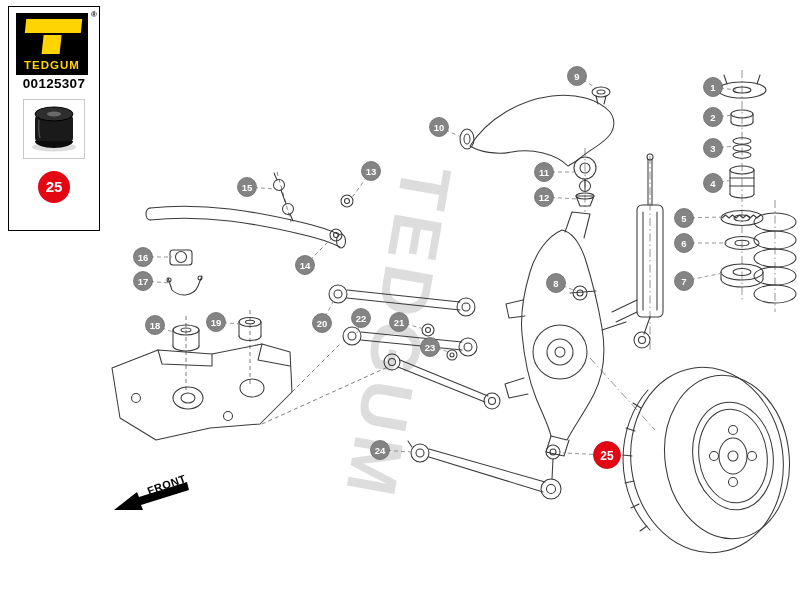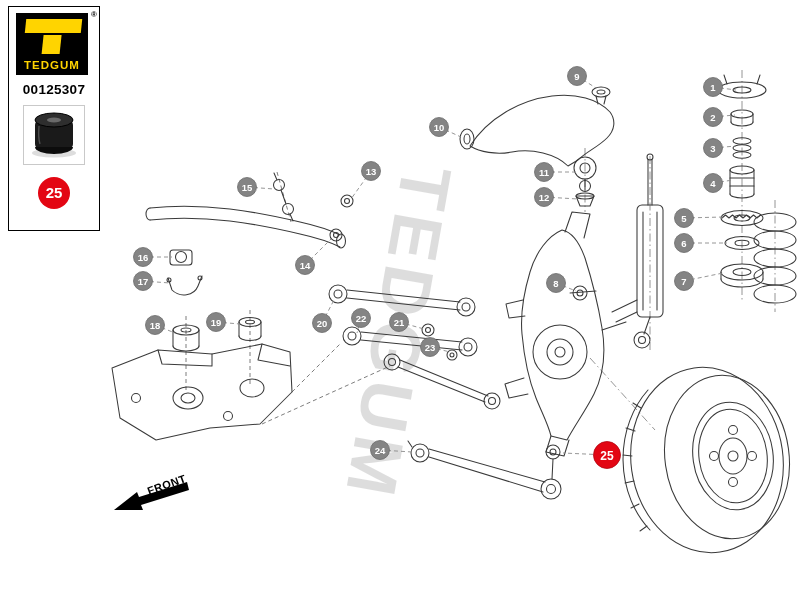--- a/index.html
+++ b/index.html
@@ -9,21 +9,21 @@
   .ln{fill:none;stroke:#3a3a3a;stroke-width:1.05;stroke-linecap:round;stroke-linejoin:round;}
   .dash{fill:none;stroke:#6e6e6e;stroke-width:.9;stroke-dasharray:4 3;}
   .dd{fill:none;stroke:#7a7a7a;stroke-width:.8;stroke-dasharray:8 3 1.5 3;}
   .leader{stroke:#8a8a8a;stroke-width:.9;stroke-dasharray:4 3;}
   .wm{font-weight:bold;letter-spacing:6px;fill:#000;opacity:.13;}
   .front-txt{font-size:11px;font-weight:bold;fill:#000;letter-spacing:.5px;}
   
   .brand-panel{position:absolute;left:8px;top:6px;width:92px;height:225px;border:1px solid #000;background:#fff;box-sizing:border-box;text-align:center;z-index:5;}
   .logo-wrap{position:relative;margin:5px auto 0;width:78px;height:64px;}
   .reg{position:absolute;right:-4px;top:-2px;font-size:8px;font-weight:bold;}
-  .part-number{margin-top:6px;font-size:13.5px;font-weight:bold;letter-spacing:.3px;}
+  .part-number{margin-top:0;font-size:13.5px;font-weight:bold;letter-spacing:.3px;}
   .photo-box{margin:8px auto 0;width:60px;height:58px;border:1px solid #c9c9c9;background:#fff;}
   .part-badge{margin:12px auto 0;width:32px;height:32px;border-radius:50%;background:var(--badge-red,#e30613);
     color:#fff;font-size:15px;font-weight:bold;line-height:32px;text-align:center;}
   .ylw{fill:var(--logo-yellow,#ffd400);}
 </style>
 </head>
 <body>
 
 <div class="stage">
 

